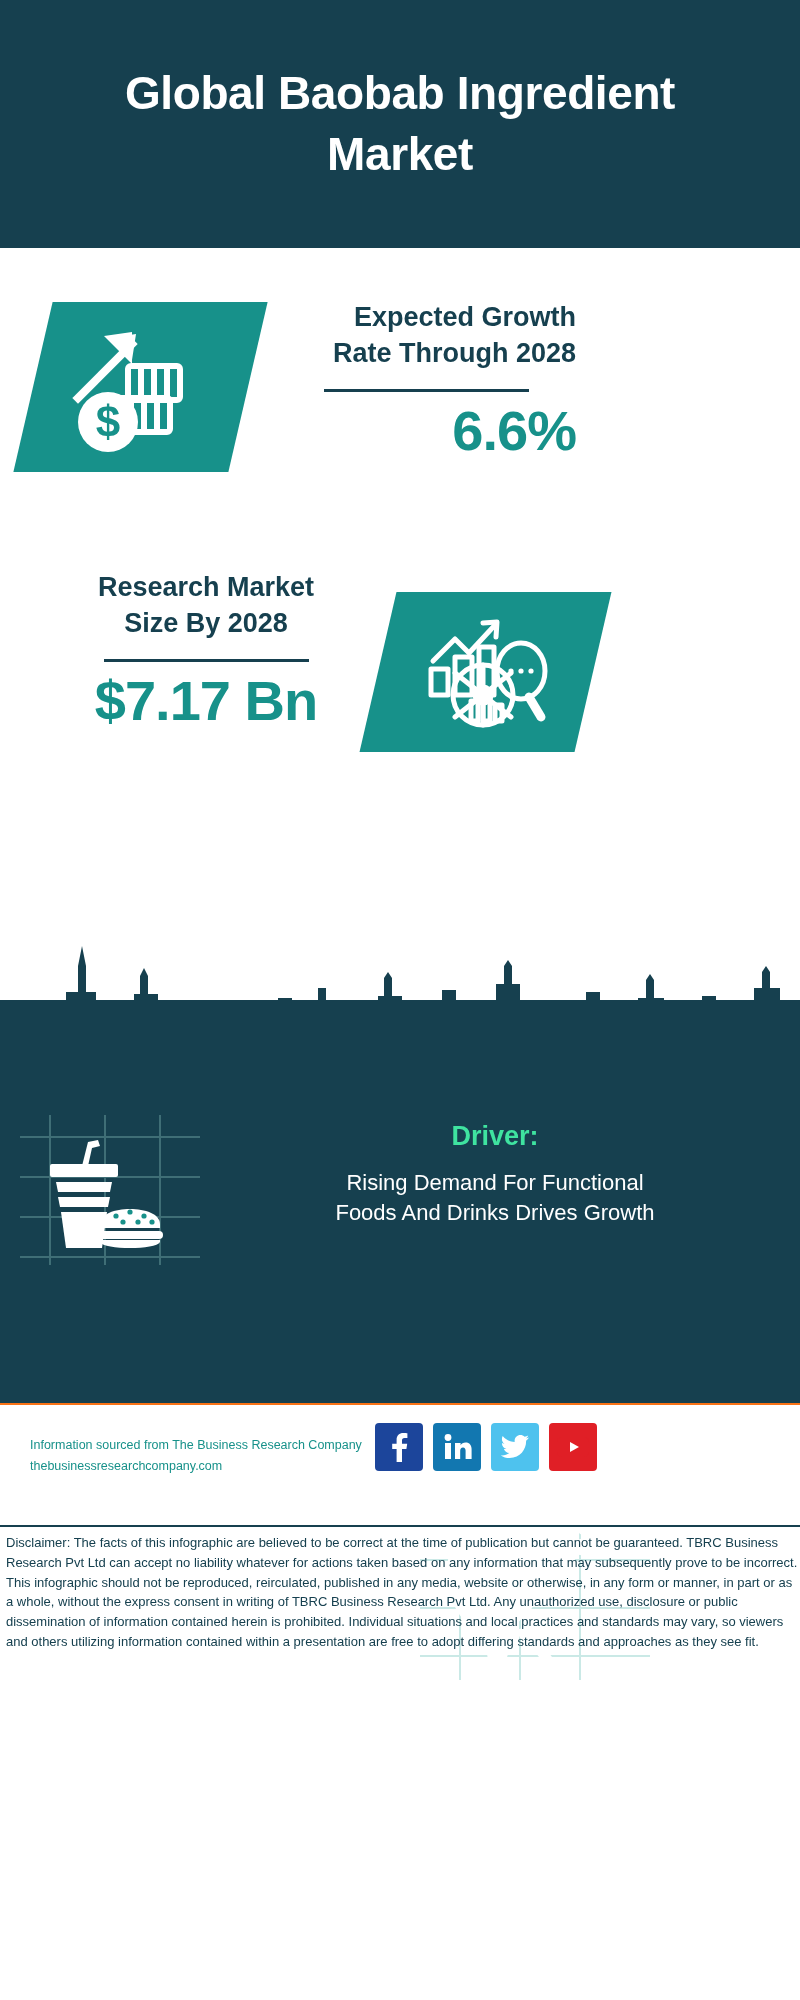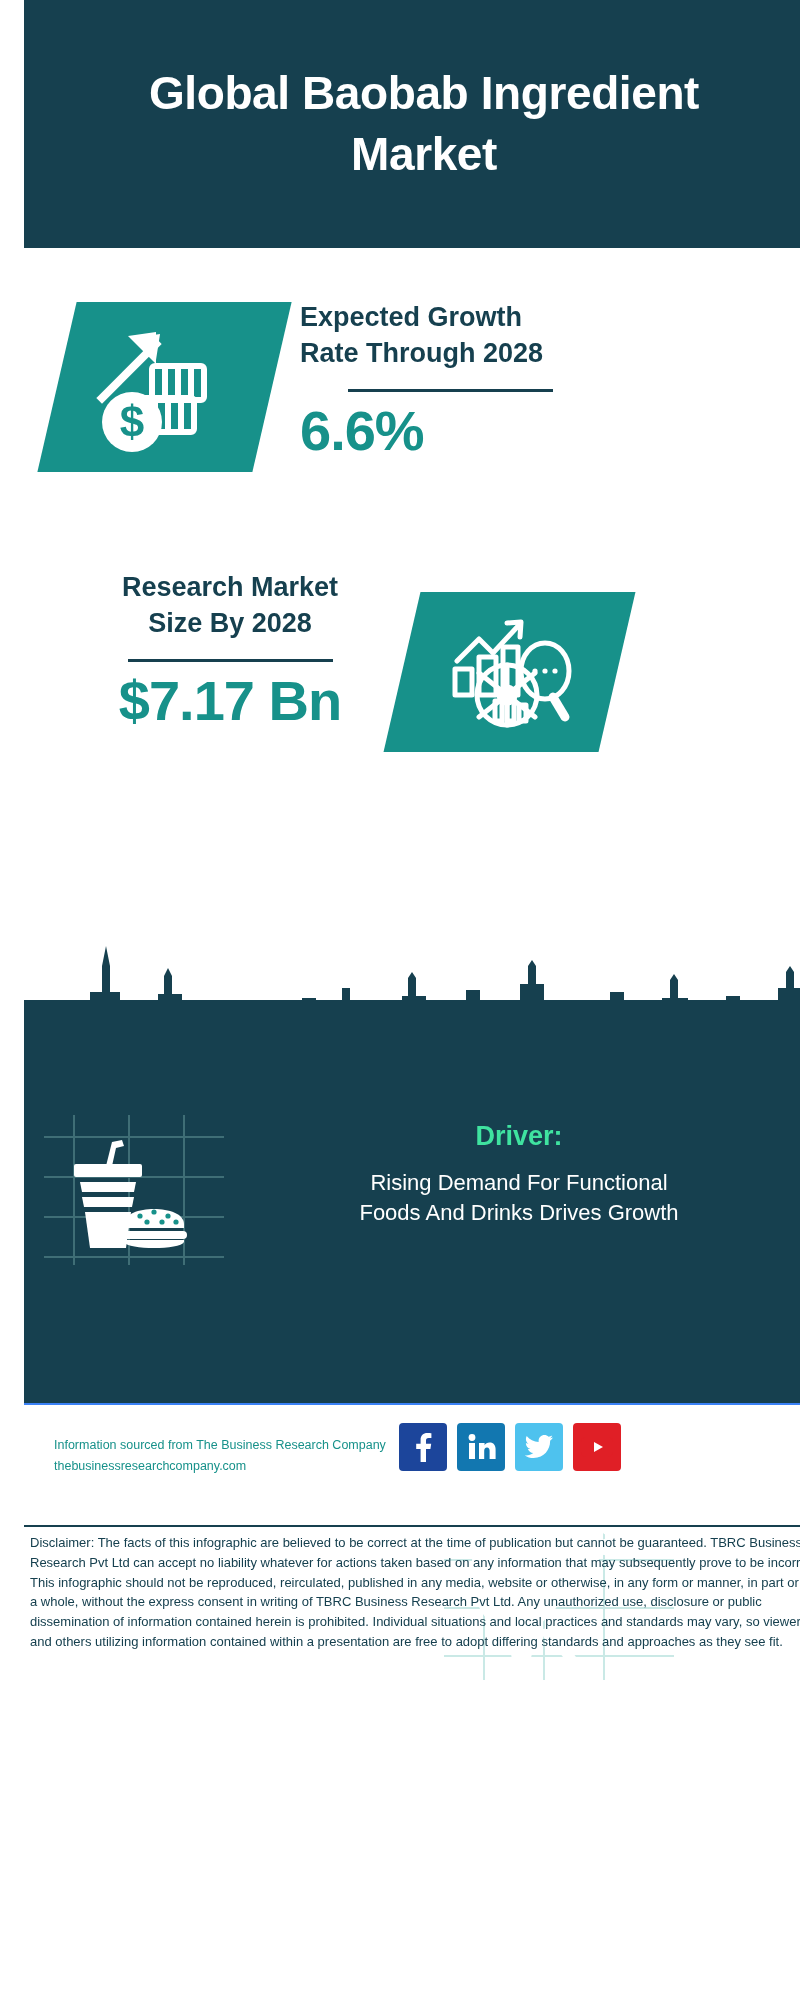--- a/index.html
+++ b/index.html
@@ -3,21 +3,21 @@
 <meta charset="utf-8">
 <style>
   * { margin:0; padding:0; box-sizing:border-box; }
   html,body { width:800px; height:2000px; }
   body {
     font-family:"Liberation Sans", sans-serif;
     background:#ffffff;
     position:relative;
     overflow:hidden;
   }
-  .page { width:656px; height:2000px; position:relative;margin-left:24px; }
+  .page { width:656px; height:2000px; position:relative; }
 
   
   .header {
     position:absolute; left:0; top:0; width:800px; height:248px;
     background:#16404f;
     display:flex; align-items:center; justify-content:center;
   }
   .header-title {
     color:#ffffff; font-size:46px; font-weight:bold; line-height:1.32;
     text-align:center; letter-spacing:-0.4px; width:620px;
@@ -36,21 +36,21 @@
     transform:skewX(-13deg);
     display:flex; align-items:center; justify-content:center;
   }
   .para > svg { transform:skewX(13deg); }
 
   .growth-para { left:33px; top:302px; width:215px; height:170px; }
   .size-para   { left:378px; top:592px; width:215px; height:160px; }
 
   
   .growth-text {
-    position:absolute; left:276px; top:300px; width:300px; text-align:left;
+    position:absolute; left:276px; top:300px; width:300px; text-align:right;
   }
   .size-text {
     position:absolute; left:48px; top:570px; width:316px; text-align:center;
   }
   .stat-label {
     color:#16404f; font-size:27px; font-weight:bold; line-height:1.33;
   }
   .stat-rule {
     width:205px; height:3px; background:#16404f; margin:17px auto 8px auto;
   }
@@ -100,21 +100,21 @@
   .region-sub {
     color:#ffffff; font-size:27px; font-weight:normal; line-height:1.25;
     margin-top:2px;
   }
   .map-wrap { position:absolute; left:420px; top:1480px; width:230px; height:200px; }
 
   
   .footer {
     position:absolute; left:0; top:1403px; width:800px; height:120px;
     background:#ffffff;
-    border-top:2px solid #3b82f6;
+    border-top:2px solid #f97316;
   }
   .source-text {
     position:absolute; left:30px; top:30px; width:370px;
     color:#17918a; font-size:12.5px; line-height:1.65;
   }
   .socials {
     position:absolute; left:375px; top:18px; display:flex; gap:10px;
   }
   .social {
     width:48px; height:48px; border-radius:4px;

